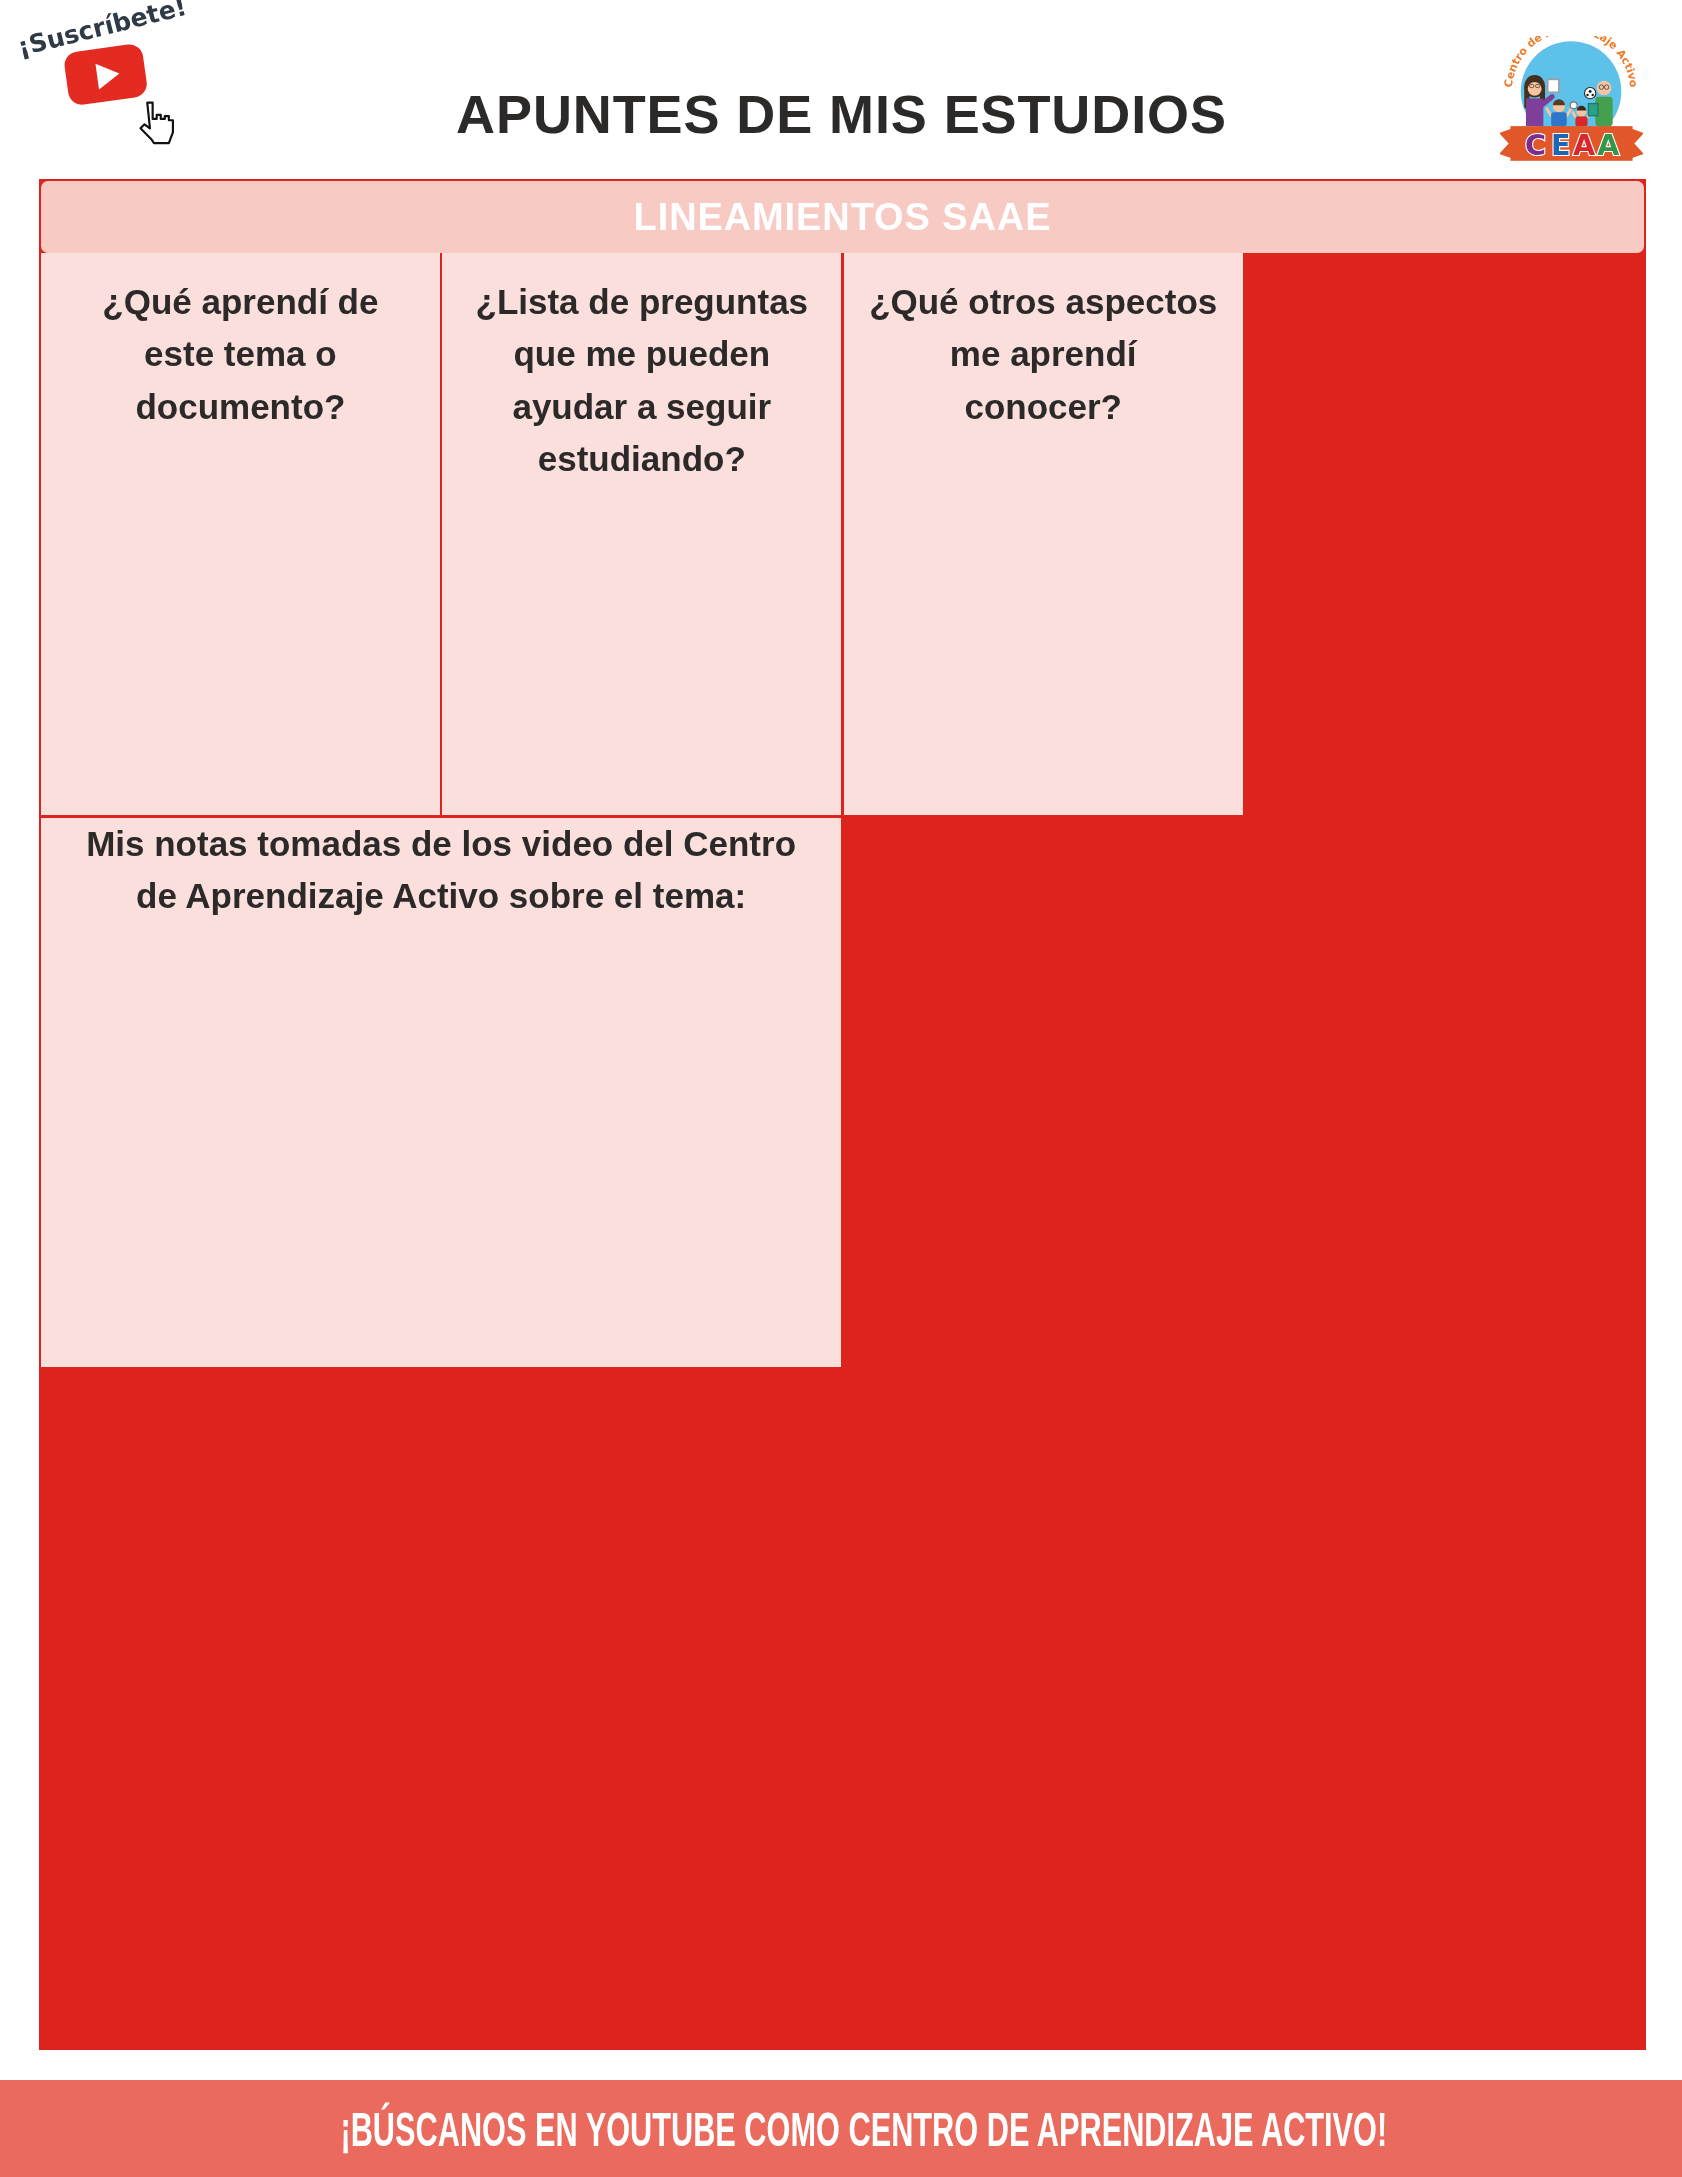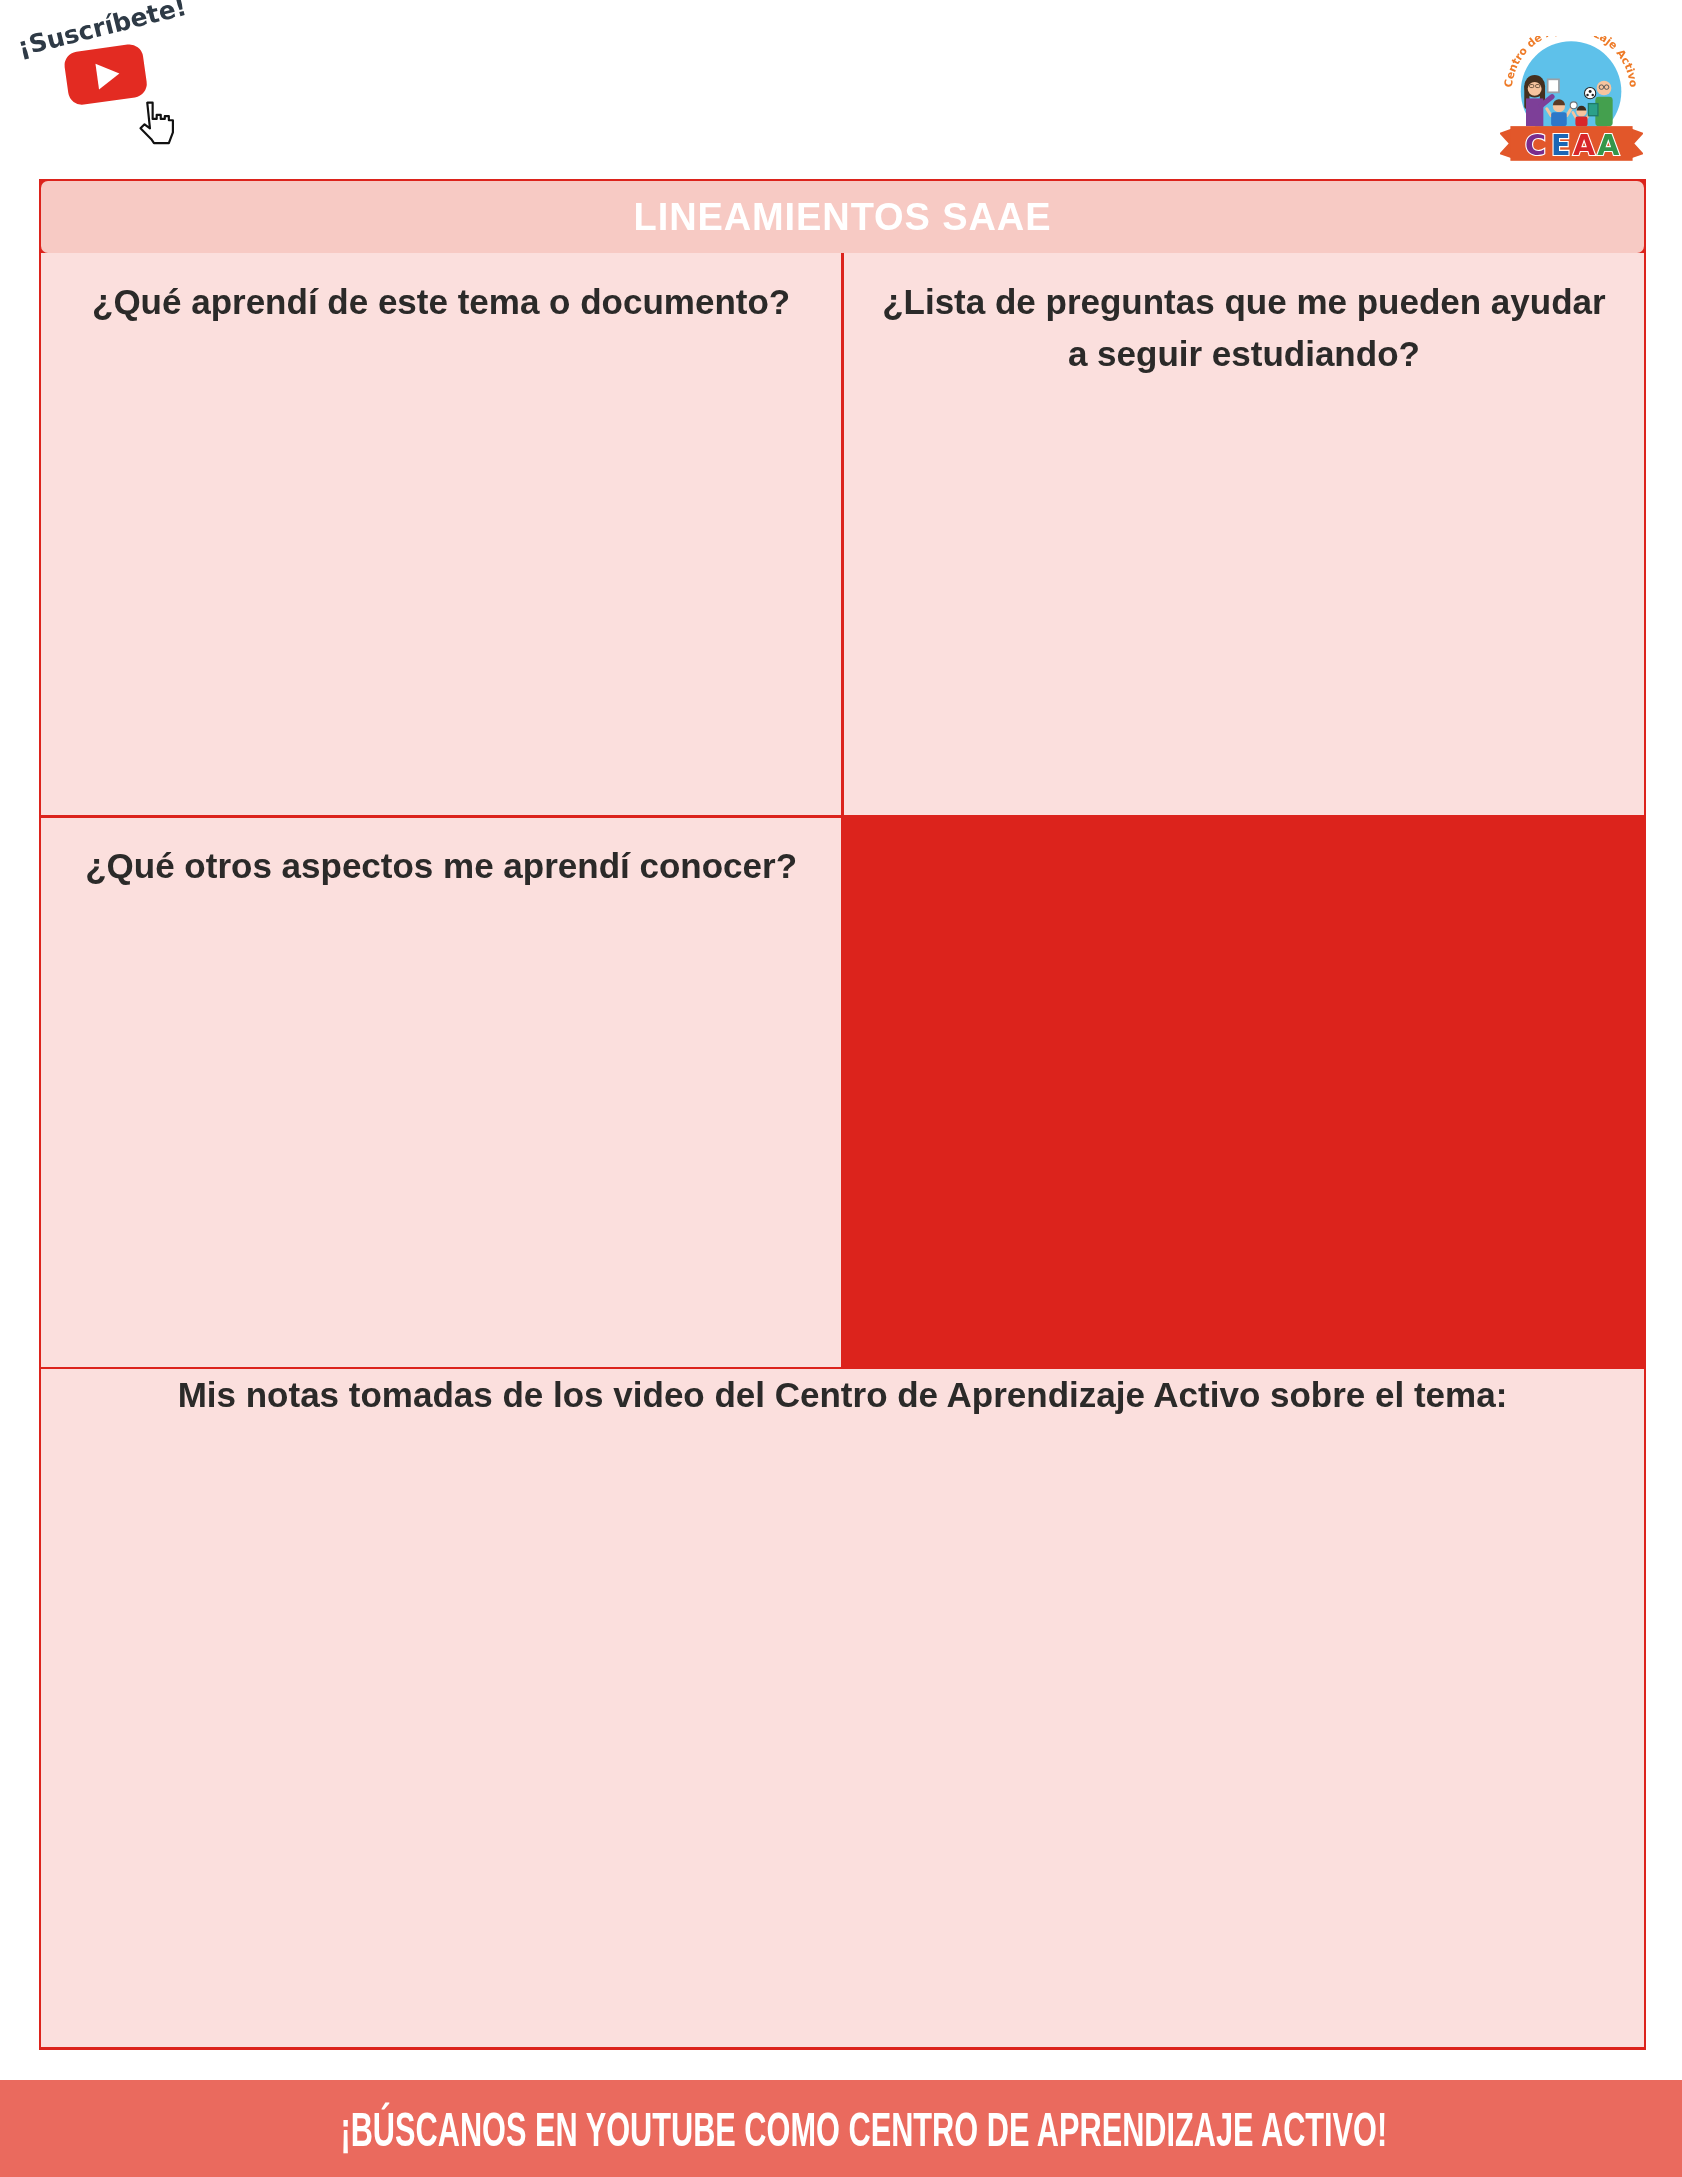--- a/index.html
+++ b/index.html
@@ -33,21 +33,21 @@
   .sheet {
     position:absolute; left:39px; top:179px; width:1607px; height:1871px;
     border:2.6px solid #dc231c; background:#dc231c;
   }
   .sheet-header {
     height:72px; background:#f7cac4; color:#ffffff;
     display:flex; align-items:center; justify-content:center;
     font-size:38px; font-weight:bold; letter-spacing:0.9px;border-radius:7px;
   }
   .grid {
-    display:grid; grid-template-columns:1fr 1fr;
+    display:grid; grid-template-columns:1fr 1fr 1fr 1fr;
     grid-template-rows:562px 549px 678px; gap:2.6px; background:#dc231c;
   }
   .cell { background:#fbdfdd; padding:22.5px 24px 0; text-align:center; }
   .cell.notes { grid-column:1 / span 2; padding-top:0; }
   .q { font-size:35px; font-weight:bold; color:#2b2a29; line-height:1.5; }
 
   
   .footer {
     position:absolute; left:0; top:2080px; width:1683px; height:98px;
     background:#ea6a5e; display:flex; align-items:center; justify-content:center;padding-left:44px;
@@ -68,20 +68,21 @@
       <svg class="play-svg" width="86" height="61" viewBox="0 0 100 70">
         <rect x="2" y="2" width="92" height="62" rx="16" fill="#e32b22"></rect>
         <path d="M38 19 L38 49 L64 34 Z" fill="#ffffff"></path>
       </svg>
     </div>
     <svg class="cursor-svg" width="50" height="54" viewBox="0 0 36 40">
       <path d="M13 2 h4 v12 h3 v-3 h3 v3 h3 v-2 h3 v3 h3 v9 l-3 8 h-11 l-2 -3 -8 -8 3 -3 4 3 z" fill="#ffffff" stroke="#111111" stroke-width="1.6" stroke-linejoin="round"></path>
     </svg>
   </div>
 
+  <div class="title">APUNTES DE MIS ESTUDIOS</div>
 
   <svg class="logo" width="143" height="130" viewBox="0 0 165 150">
     <circle cx="82" cy="64" r="58" fill="#5ec1ea"></circle>
     <defs>
       <path id="arcp" d="M 24 100 A 68.3 68.3 0 1 1 140 100" fill="none"></path>
     </defs>
     <text font-family="DejaVu Sans, sans-serif" font-size="12.5" font-weight="bold" fill="#ee7b28">
       <textPath href="#arcp" startOffset="50%" text-anchor="middle">Centro de Aprendizaje Activo</textPath>
     </text>
 

